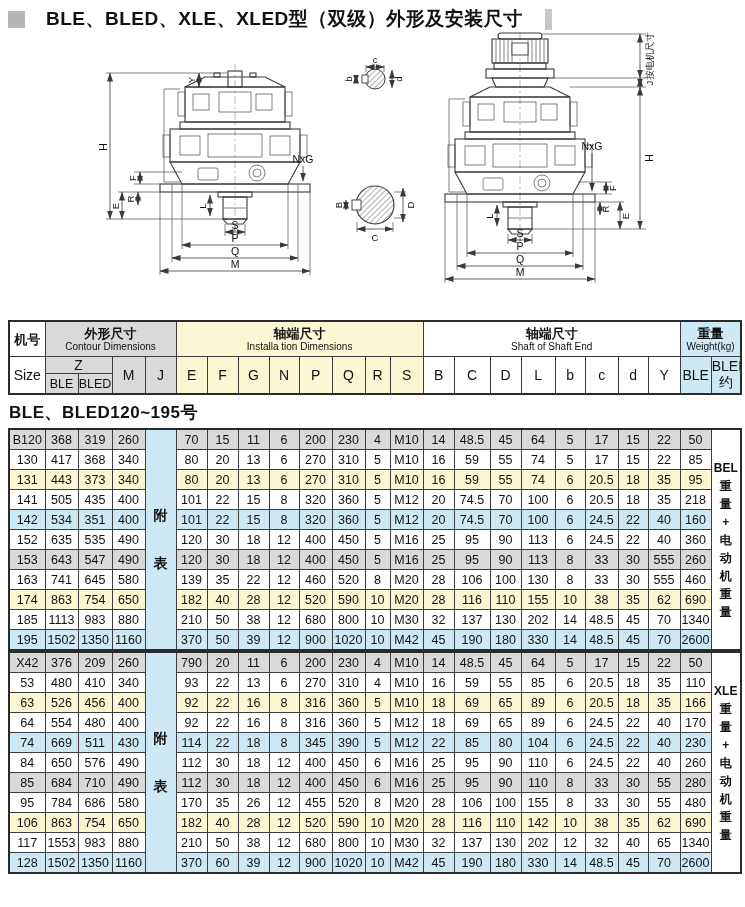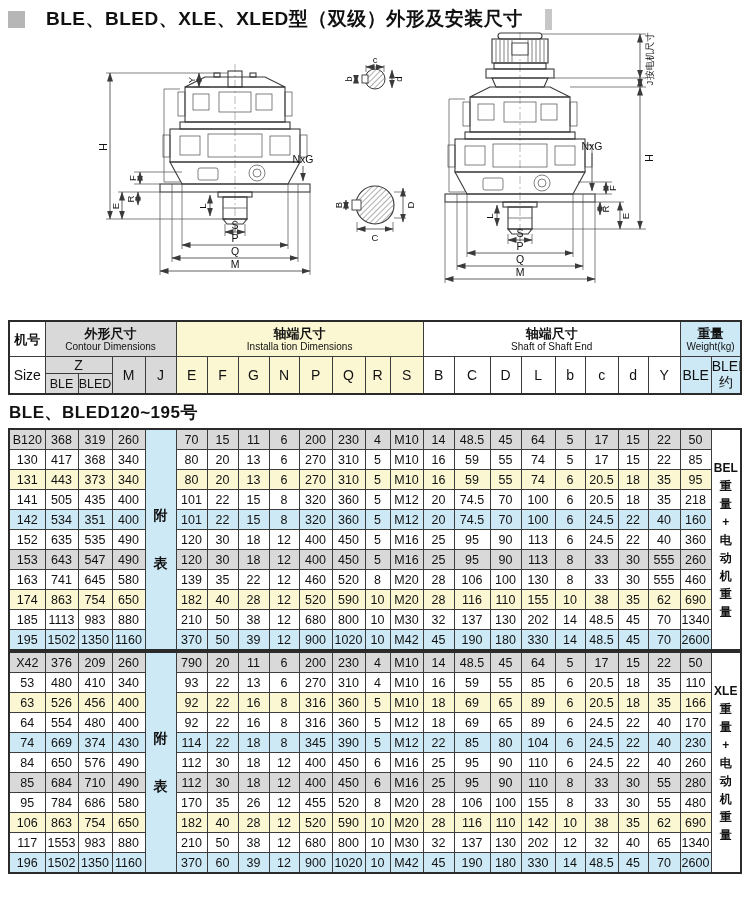--- a/index.html
+++ b/index.html
@@ -775,21 +775,21 @@
             <td>89</td>
             <td>6</td>
             <td>24.5</td>
             <td>22</td>
             <td>40</td>
             <td>170</td>
           </tr>
           <tr class="row-blue">
             <td>74</td>
             <td>669</td>
-            <td>374</td>
+            <td>511</td>
             <td>430</td>
             <td>114</td>
             <td>22</td>
             <td>18</td>
             <td>8</td>
             <td>345</td>
             <td>390</td>
             <td>5</td>
             <td>M12</td>
             <td>22</td>
@@ -911,21 +911,21 @@
             <td>137</td>
             <td>130</td>
             <td>202</td>
             <td>12</td>
             <td>32</td>
             <td>40</td>
             <td>65</td>
             <td>1340</td>
           </tr>
           <tr class="row-blue">
-            <td>196</td>
+            <td>128</td>
             <td>1502</td>
             <td>1350</td>
             <td>1160</td>
             <td>370</td>
             <td>60</td>
             <td>39</td>
             <td>12</td>
             <td>900</td>
             <td>1020</td>
             <td>10</td>

